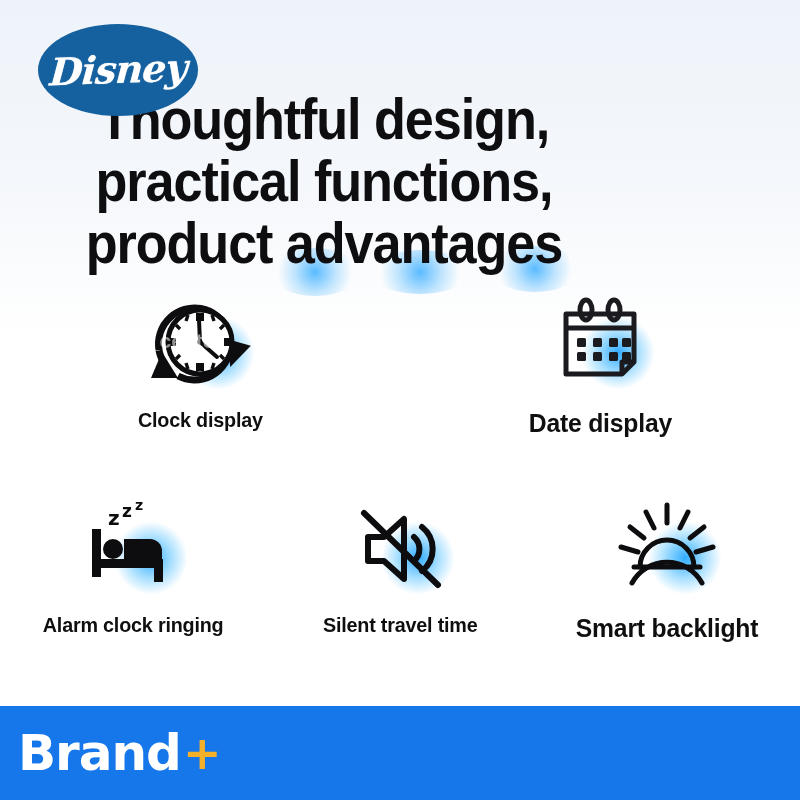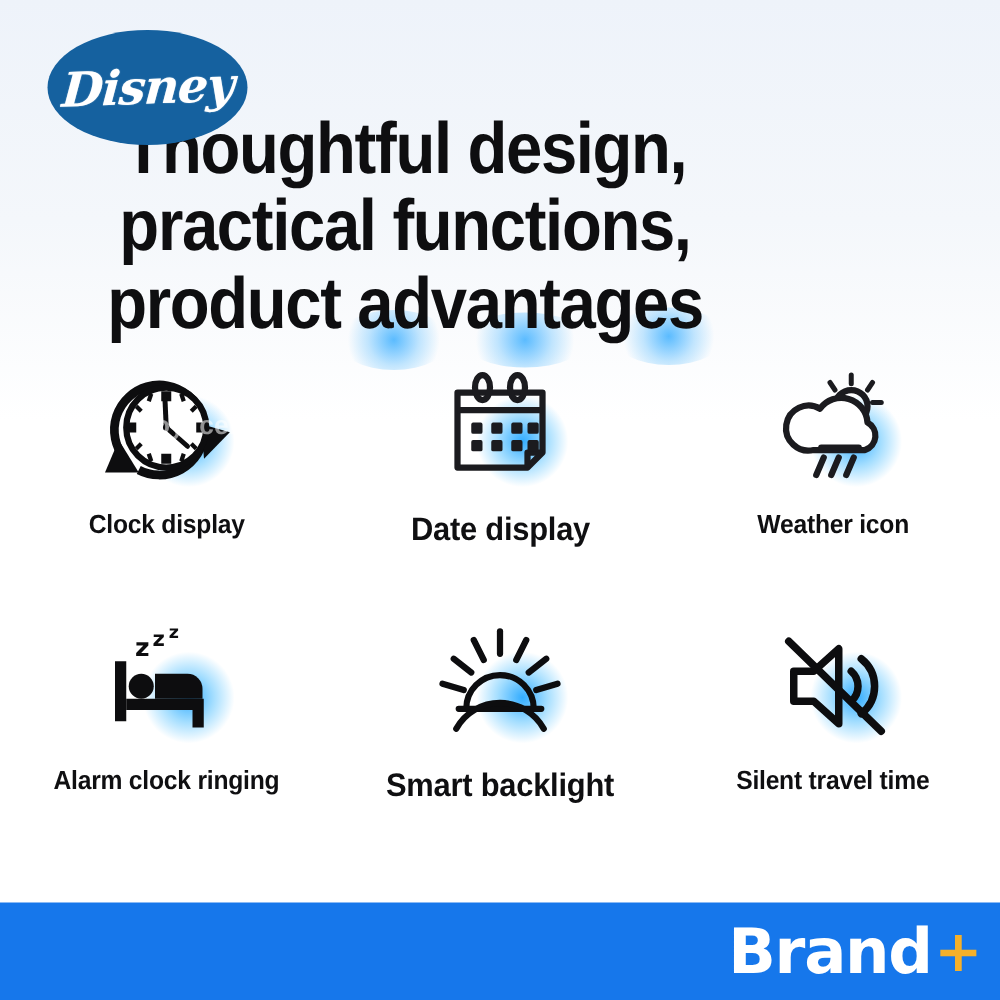--- a/index.html
+++ b/index.html
@@ -149,27 +149,26 @@
   .wm-1 { left: 112px; top: 282px; font-size: 21px; color: rgba(255,255,255,0.55); }
   .wm-2 { left: 112px; top: 584px; font-size: 30px; }
   .wm-3 { left: 534px; top: 418px; font-size: 25px; }
 
   
   .banner {
     position: absolute;
     left: 0;
     bottom: 0;
     width: 800px;
-    height: 78px;
+    height: 94px;
     background: #1677eb;
     display: flex;
     align-items: center;
     z-index: 8;
     overflow: hidden;
-    justify-content: flex-end;
   }
   .banner-inner {
     display: flex;
     align-items: center;
     padding-left: 18px;
     white-space: nowrap;
   }
   .banner-brand {
     font-family: "DejaVu Sans", sans-serif;
     font-weight: bold;
@@ -268,42 +267,20 @@
               <rect x="29" y="58" width="9" height="9" rx="1.5"></rect>
               <rect x="45" y="58" width="9" height="9" rx="1.5"></rect>
               <rect x="61" y="58" width="9" height="9" rx="1.5"></rect>
               <rect x="74" y="58" width="9" height="9" rx="1.5"></rect>
             </g>
           </svg>
         </div>
         <div class="feature-label lbl-md">Date display</div>
       </div>
 
-      <div class="feature-cell">
-        <div class="icon-wrap">
-          <div class="icon-glow"></div>
-          <svg width="104" height="100" viewBox="0 0 104 100">
-            <g fill="none" stroke="#1b1b1f" stroke-width="4" stroke-linecap="round">
-              <line x1="66" y1="6" x2="66" y2="13"></line>
-              <line x1="83" y1="12" x2="79" y2="18"></line>
-              <line x1="90" y1="28" x2="83" y2="28"></line>
-              <line x1="49" y1="12" x2="53" y2="18"></line>
-            </g>
-            <circle cx="66" cy="31" r="13" fill="none" stroke="#1b1b1f" stroke-width="5"></circle>
-            <path d="M 36 66 A 18 18 0 1 1 41 33 A 21 21 0 0 1 79 44 A 12 12 0 0 1 77 66 Z" fill="#ffffff" stroke="#1b1b1f" stroke-width="5" stroke-linejoin="round"></path>
-            <g stroke="#1b1b1f" stroke-width="5" stroke-linecap="round">
-              <line x1="44" y1="72" x2="38" y2="86"></line>
-              <line x1="56" y1="72" x2="50" y2="86"></line>
-              <line x1="68" y1="72" x2="62" y2="86"></line>
-              <line x1="42" y1="64" x2="72" y2="64"></line>
-            </g>
-          </svg>
-        </div>
-        <div class="feature-label lbl-sm">Weather icon</div>
-      </div>
 
     </div>
 
     <div class="feature-row row-2">
 
       <div class="feature-cell">
         <div class="icon-wrap">
           <div class="icon-glow"></div>
           <svg width="110" height="100" viewBox="0 0 110 100">
             <g fill="#0d0d0f" font-family="DejaVu Sans" font-weight="bold">
@@ -312,20 +289,35 @@
               <text x="57" y="11" font-size="14">z</text>
             </g>
             <rect x="14" y="30" width="9" height="48" fill="#0d0d0f"></rect>
             <circle cx="35" cy="50" r="10" fill="#0d0d0f"></circle>
             <path d="M 46 40 L 72 40 A 12 12 0 0 1 84 52 L 84 60 L 46 60 Z" fill="#0d0d0f"></path>
             <rect x="23" y="60" width="62" height="9" fill="#0d0d0f"></rect>
             <rect x="76" y="69" width="9" height="14" fill="#0d0d0f"></rect>
           </svg>
         </div>
         <div class="feature-label lbl-sm">Alarm clock ringing</div>
+      </div>
+
+      <div class="feature-cell">
+        <div class="icon-wrap">
+          <div class="icon-glow"></div>
+          <svg width="104" height="100" viewBox="0 0 104 100">
+            <path d="M 20 38 L 36 38 L 56 20 L 56 80 L 36 62 L 20 62 Z" fill="none" stroke="#0d0d0f" stroke-width="6" stroke-linejoin="round"></path>
+            <g fill="none" stroke="#0d0d0f" stroke-width="6" stroke-linecap="round">
+              <path d="M 66 38 A 16 16 0 0 1 66 62"></path>
+              <path d="M 74 28 A 28 28 0 0 1 74 72"></path>
+            </g>
+            <line x1="16" y1="14" x2="90" y2="86" stroke="#0d0d0f" stroke-width="6" stroke-linecap="round"></line>
+          </svg>
+        </div>
+        <div class="feature-label lbl-sm">Silent travel time</div>
       </div>
 
       <div class="feature-cell">
         <div class="icon-wrap">
           <div class="icon-glow"></div>
           <svg width="110" height="100" viewBox="0 0 110 100">
             <g stroke="#0d0d0f" stroke-width="5" stroke-linecap="round" fill="none">
               <line x1="55" y1="6" x2="55" y2="24"></line>
               <line x1="34" y1="13" x2="42" y2="29"></line>
               <line x1="76" y1="13" x2="68" y2="29"></line>
@@ -335,35 +327,20 @@
               <line x1="101" y1="48" x2="84" y2="53"></line>
             </g>
             <path d="M 28 68 A 27 27 0 0 1 82 68" fill="none" stroke="#0d0d0f" stroke-width="5" stroke-linecap="round"></path>
             <line x1="22" y1="68" x2="88" y2="68" stroke="#0d0d0f" stroke-width="5" stroke-linecap="round"></line>
             <path d="M 20 84 A 40 40 0 0 1 90 84" fill="none" stroke="#0d0d0f" stroke-width="5" stroke-linecap="round"></path>
           </svg>
         </div>
         <div class="feature-label lbl-md">Smart backlight</div>
       </div>
 
-      <div class="feature-cell">
-        <div class="icon-wrap">
-          <div class="icon-glow"></div>
-          <svg width="104" height="100" viewBox="0 0 104 100">
-            <path d="M 20 38 L 36 38 L 56 20 L 56 80 L 36 62 L 20 62 Z" fill="none" stroke="#0d0d0f" stroke-width="6" stroke-linejoin="round"></path>
-            <g fill="none" stroke="#0d0d0f" stroke-width="6" stroke-linecap="round">
-              <path d="M 66 38 A 16 16 0 0 1 66 62"></path>
-              <path d="M 74 28 A 28 28 0 0 1 74 72"></path>
-            </g>
-            <line x1="16" y1="14" x2="90" y2="86" stroke="#0d0d0f" stroke-width="6" stroke-linecap="round"></line>
-          </svg>
-        </div>
-        <div class="feature-label lbl-sm">Silent travel time</div>
-      </div>
-
     </div>
   </div>
 
   <div class="watermark wm-1">Toy_center</div>
   <div class="watermark wm-2">Toy_center</div>
   <div class="watermark wm-3">Toy_center</div>
 
   <div class="banner">
     <div class="banner-inner">
       <span class="banner-brand">Brand</span>

